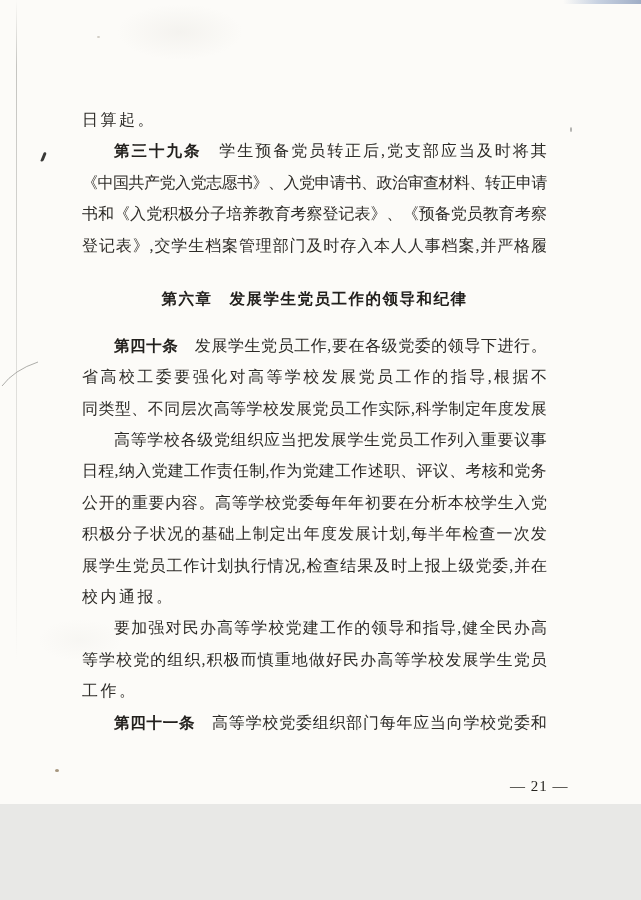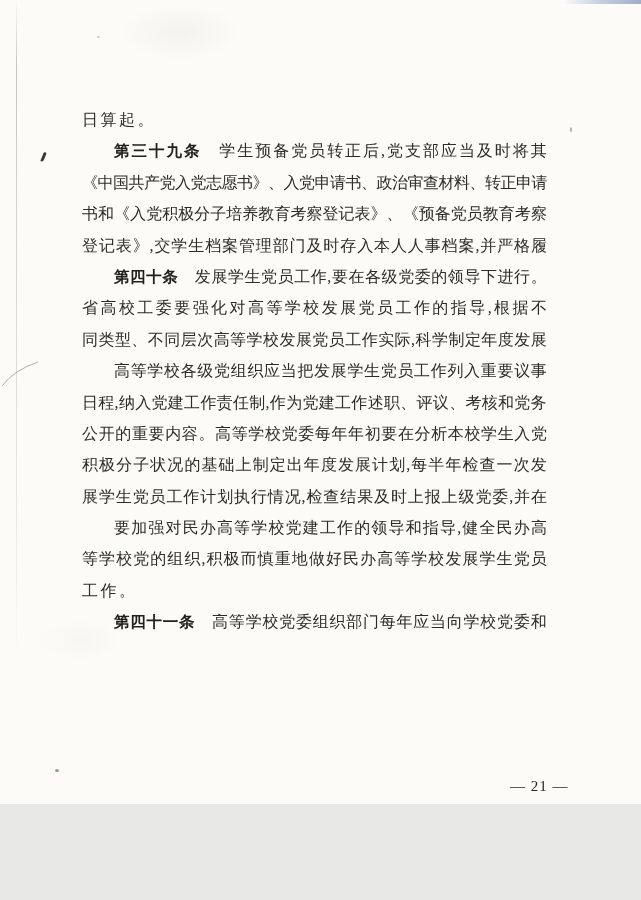--- a/index.html
+++ b/index.html
@@ -212,20 +212,21 @@
         <span class="ch">人</span>
         <span class="ch">事</span>
         <span class="ch">档</span>
         <span class="ch">案</span>
         <span class="ch">,</span>
         <span class="ch">并</span>
         <span class="ch">严</span>
         <span class="ch">格</span>
         <span class="ch">履</span>
       </div>
+      <div class="heading"><span class="b">第六章　发展学生党员工作的领导和纪律</span></div>
       <div class="line justify indent">
         <span class="ch b">第</span>
         <span class="ch b">四</span>
         <span class="ch b">十</span>
         <span class="ch b">条</span>
         <span class="ch">　</span>
         <span class="ch">发</span>
         <span class="ch">展</span>
         <span class="ch">学</span>
         <span class="ch">生</span>
@@ -451,20 +452,21 @@
         <span class="ch">上</span>
         <span class="ch">报</span>
         <span class="ch">上</span>
         <span class="ch">级</span>
         <span class="ch">党</span>
         <span class="ch">委</span>
         <span class="ch">,</span>
         <span class="ch">并</span>
         <span class="ch">在</span>
       </div>
+      <div class="line"><span>校内通报。</span></div>
       <div class="line justify indent">
         <span class="ch">要</span>
         <span class="ch">加</span>
         <span class="ch">强</span>
         <span class="ch">对</span>
         <span class="ch">民</span>
         <span class="ch">办</span>
         <span class="ch">高</span>
         <span class="ch">等</span>
         <span class="ch">学</span>

